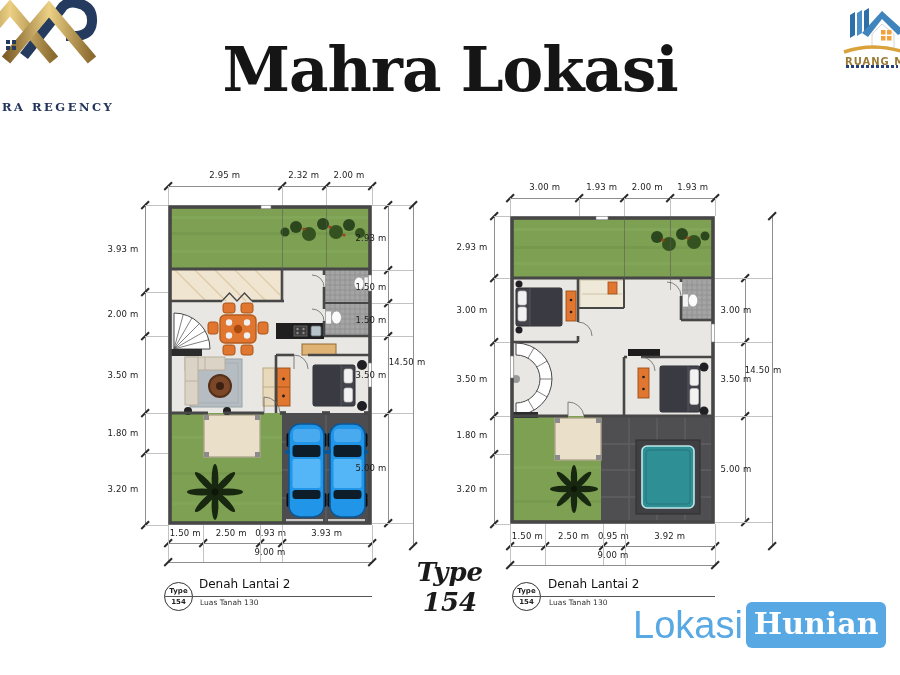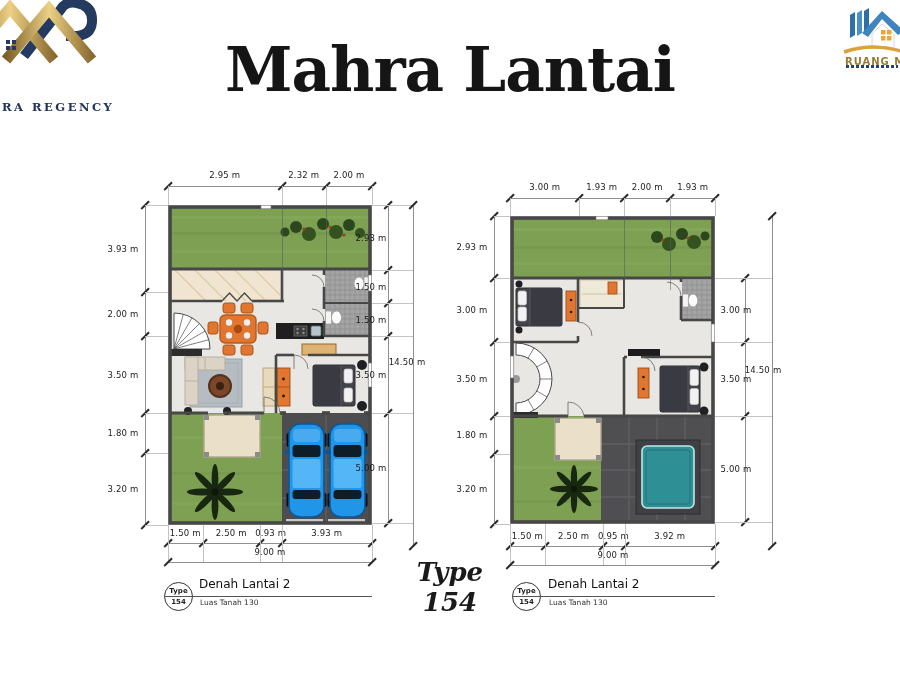--- a/index.html
+++ b/index.html
@@ -85,21 +85,21 @@
           <rect x="45" y="27" width="4.5" height="4.5"></rect>
         <rect x="39" y="33" width="4.5" height="4.5"></rect>
           <rect x="45" y="33" width="4.5" height="4.5"></rect>
       </g>
       <path d="M2,49 Q32,39 62,49" fill="none" stroke="#d9a23a" stroke-width="3.5"></path>
     </g>
   </svg>
   <div id="logo-right-text">RUANG MA</div>
   <div id="logo-right-bar"></div>
 
-  <div id="main-title">Mahra Lantai</div>
+  <div id="main-title">Mahra Lokasi</div>
 
   <svg class="abs" style="left:168px;top:205px" width="204" height="320" viewBox="0 0 204 320">
     <rect x="2" y="2" width="200" height="316" fill="#e8e7e3"></rect>
     <g>
       <rect x="2" y="2" width="200" height="62" fill="#7da053"></rect>
       <rect x="2" y="11" width="200" height="3" fill="#86aa5b" opacity="0.7"></rect>
       <rect x="2" y="27" width="200" height="3" fill="#74964b" opacity="0.7"></rect>
       <rect x="2" y="45" width="200" height="3" fill="#86aa5b" opacity="0.6"></rect>
       <circle cx="117" cy="27" r="4.5" fill="#2c471e"></circle>
         <circle cx="128" cy="22" r="6" fill="#2c471e"></circle>
@@ -589,14 +589,18 @@
   </div>
   <div class="rule" style="left:513px;top:595.5px;width:202px;"></div>
   <div class="plan-title" style="left:548px;top:577px;text-align:right;">Denah Lantai 2</div>
   <div class="plan-sub" style="left:549px;top:598px;">Luas Tanah 130</div>
 
   <div id="type-block">
     <div>Type</div>
     <div>154</div>
   </div>
 
+  <div id="watermark">
+    <span id="wm-lokasi">Lokasi</span>
+    <span id="wm-hunian">Hunian</span>
+  </div>
 
 </div>
 
 </body></html>

